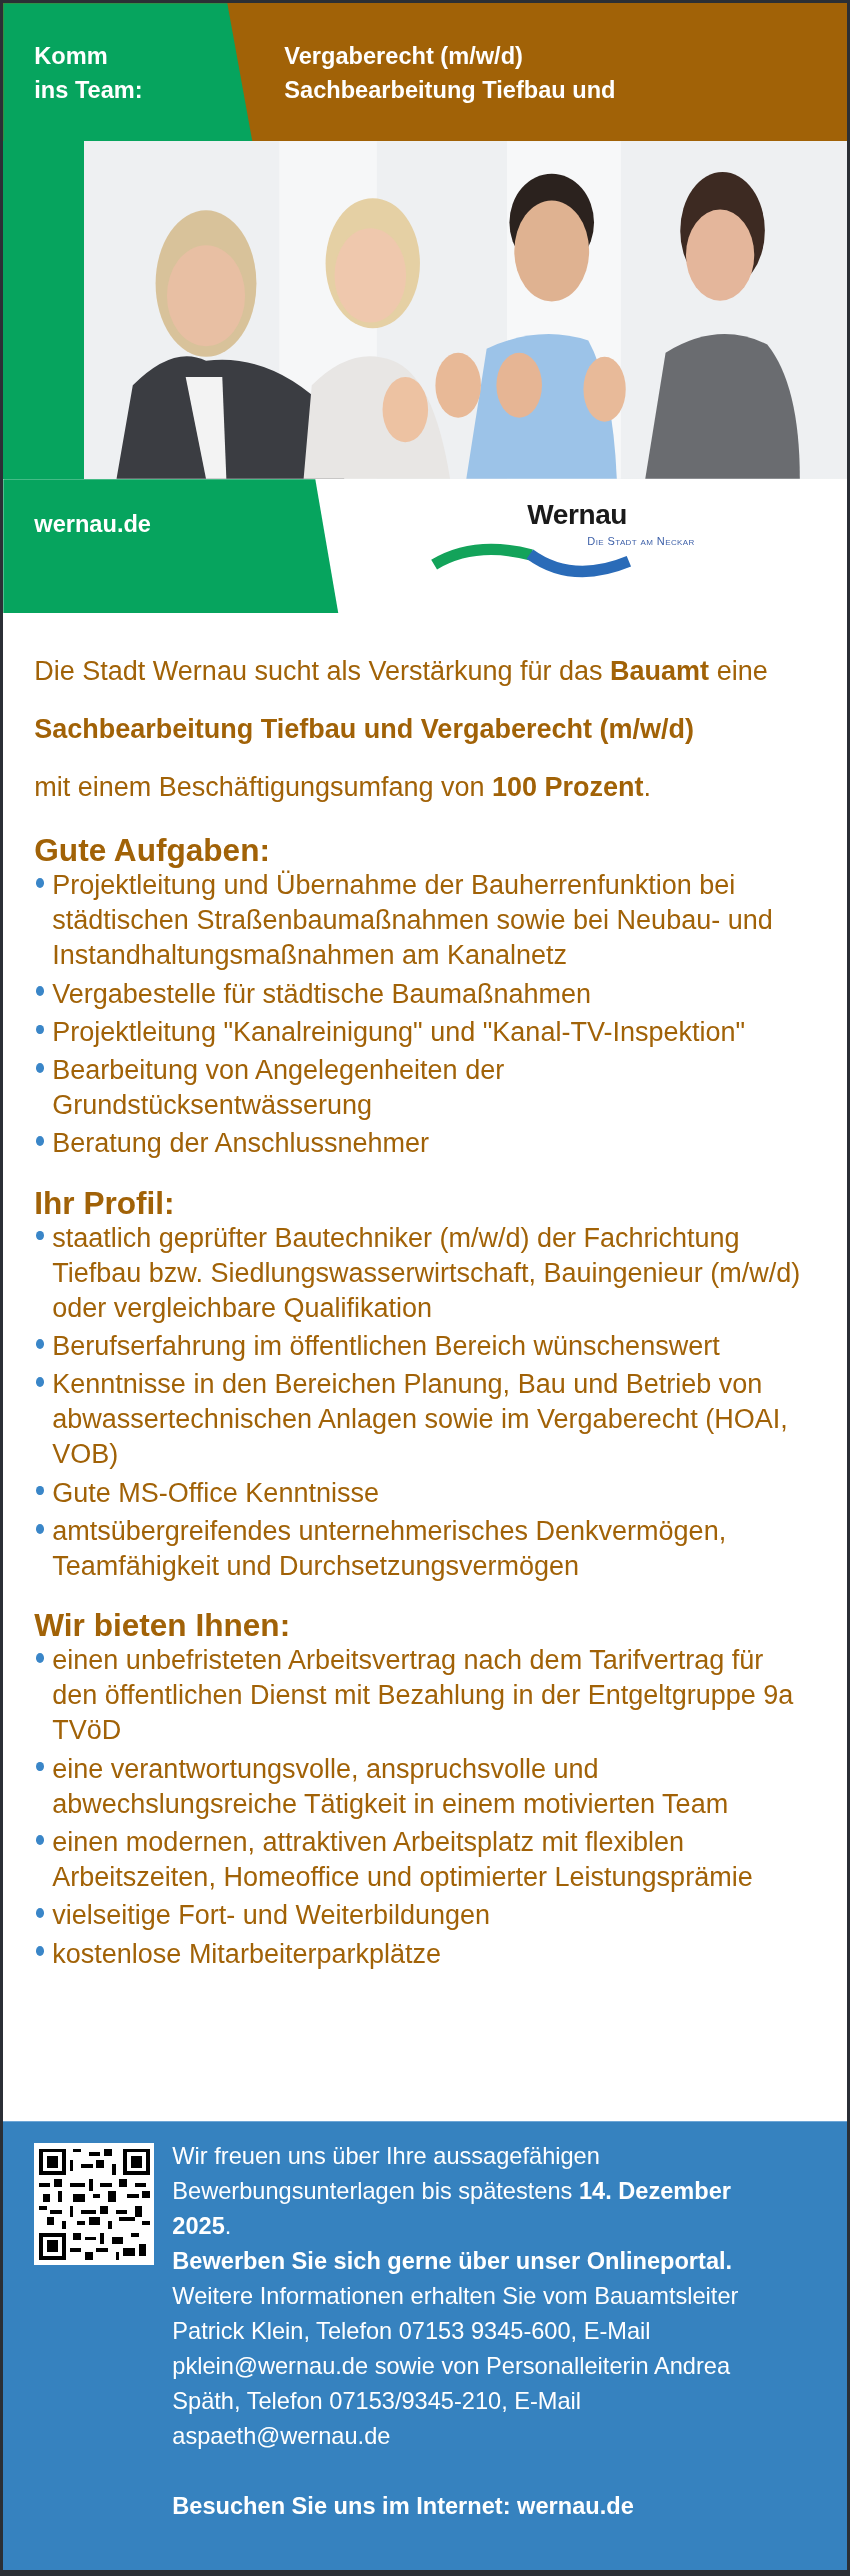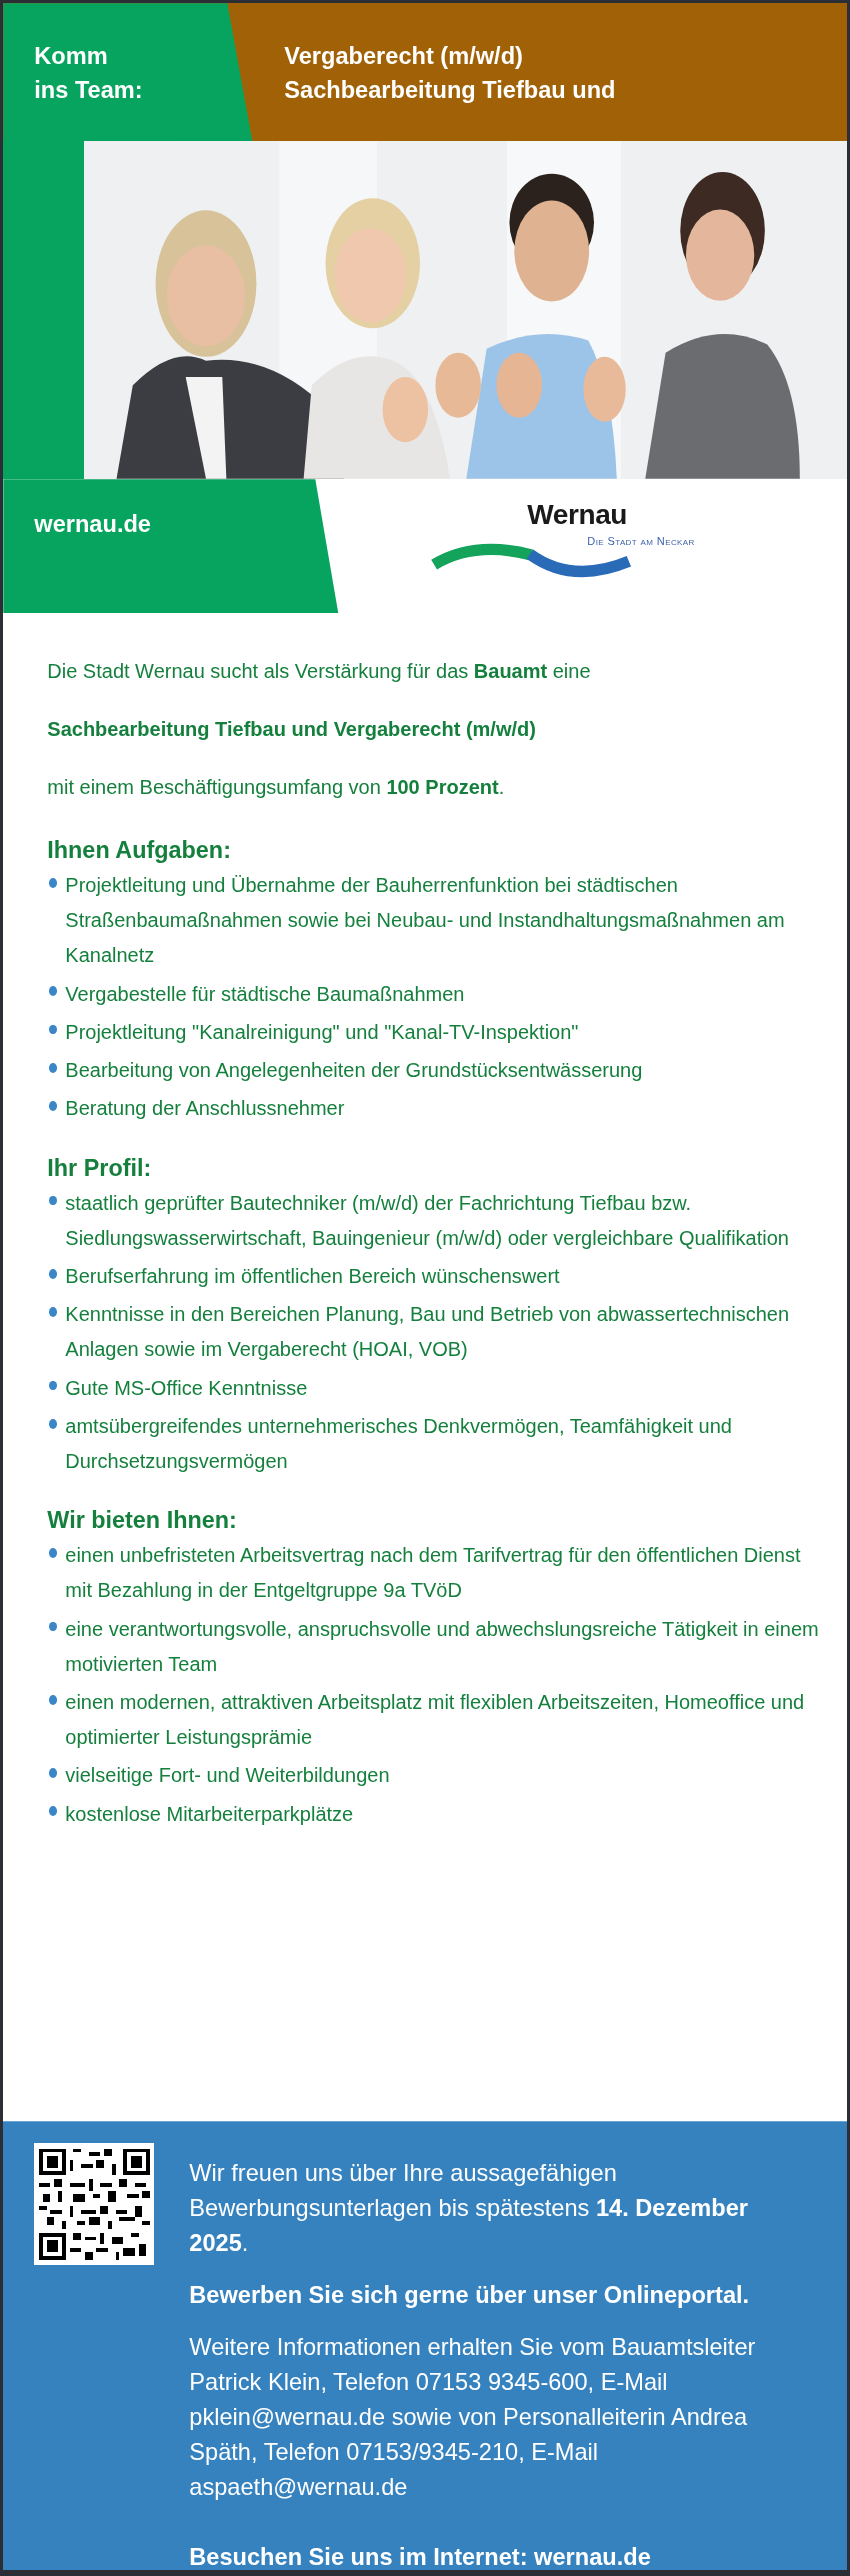--- a/index.html
+++ b/index.html
@@ -45,21 +45,21 @@
   .logo-word {
     position: absolute; left: 101px; top: 0; font-weight: bold; font-size: 28px; color: #1a1a1a;
     letter-spacing: -0.4px;
   }
   .logo-tag {
     position: absolute; left: 161px; top: 36px; font-size: 11px; color: #3c5fa8;
     font-variant: small-caps; letter-spacing: 0.4px;
   }
   .logo svg { position: absolute; left: 0; top: 24.4px; }
   
-  .body { position: absolute; left: 44px; top: 651px; width: 781px; color: #15803d; font-size: 20px; }
+  .body { position: absolute; left: 31px; top: 651px; width: 781px; color: #a16207; font-size: 27px; }
   .intro { margin: 0 0 23px 0; line-height: 35px; }
   .intro b { font-weight: bold; }
   .sec-title { font-weight: bold; margin: 0; line-height: 35px; }
   ul.bl { list-style: none; margin: 0 0 24.4px 0; padding: 0; }
   ul.bl li { position: relative; padding-left: 18px; line-height: 35px; margin-bottom: 3.3px; }
   ul.bl li::before {
     content: ""; position: absolute; left: 1.6px; top: 9.8px; width: 8.1px; height: 9.8px;
     border-radius: 50%; background: #3a86c8;
   }
   
@@ -67,21 +67,21 @@
     position: absolute; left: 0; top: 2118px; width: 844px; height: 449px; background: #3682bf;
     border-top: 1.6px solid #6ea6d6;
   }
   .qr {
     position: absolute; left: 31px; top: 21px; width: 120px; height: 122px; background: #fff;
     padding: 4.9px; box-sizing: border-box;
   }
   .foot-text {
     position: absolute; left: 169px; top: 16.3px; width: 618px; color: #fff; font-size: 23.6px; line-height: 35px;
   }
-  .foot-text p { margin: 17px; }
+  .foot-text p { margin: 0; }
   .foot-text .visit { margin-top: 35px; font-weight: bold; }
 </style>
 </head>
 <body>
 
 <div class="page">
 
   <div class="hdr">
     <div class="hdr-green"></div>
     <div class="kicker">
@@ -140,21 +140,21 @@
 
   <div class="body">
     <p class="intro">
       <span>Die Stadt Wernau sucht als Verstärkung für das </span><b>Bauamt</b><span> eine</span>
     </p>
     <p class="intro"><b>Sachbearbeitung Tiefbau und Vergaberecht (m/w/d)</b></p>
     <p class="intro" style="margin-bottom:28px;">
       <span>mit einem Beschäftigungsumfang von </span><b>100 Prozent</b><span>.</span>
     </p>
 
-    <h3 class="sec-title">Ihnen Aufgaben:</h3>
+    <h3 class="sec-title">Gute Aufgaben:</h3>
     <ul class="bl">
       <li>Projektleitung und Übernahme der Bauherrenfunktion bei städtischen Straßenbaumaßnahmen sowie bei Neubau- und Instandhaltungsmaßnahmen am Kanalnetz</li>
       <li>Vergabestelle für städtische Baumaßnahmen</li>
       <li>Projektleitung "Kanalreinigung" und "Kanal-TV-Inspektion"</li>
       <li>Bearbeitung von Angelegenheiten der Grundstücksentwässerung</li>
       <li>Beratung der Anschlussnehmer</li>
     </ul>
 
     <h3 class="sec-title">Ihr Profil:</h3>
     <ul class="bl">

